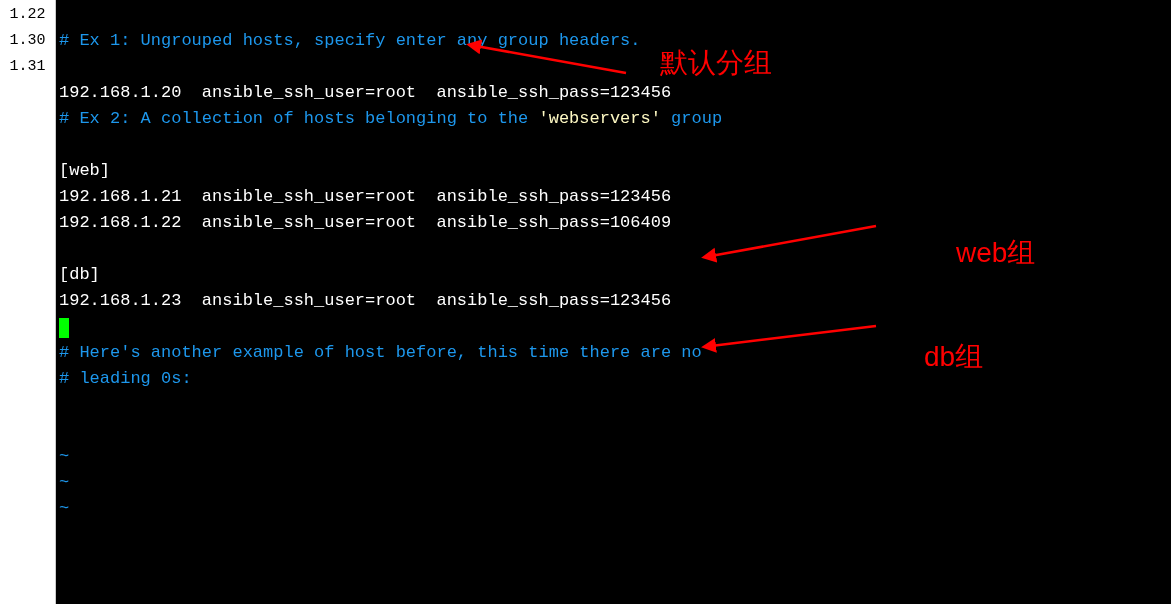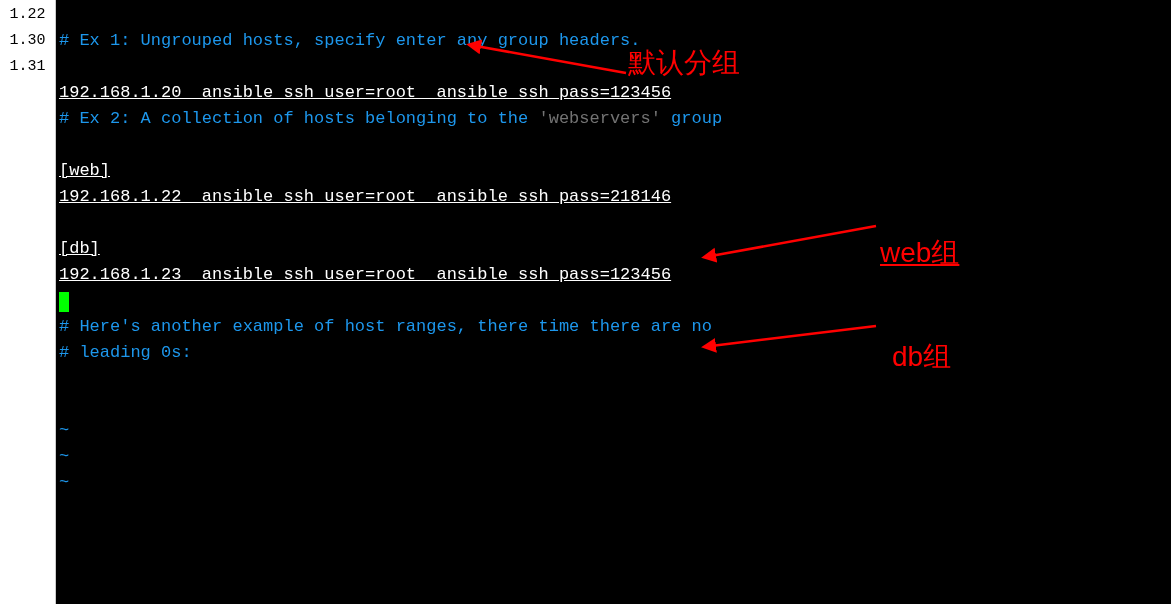--- a/index.html
+++ b/index.html
@@ -44,43 +44,43 @@
     }
     .line {
       white-space: pre;
       color: #ffffff;
     }
     .comment {
       color: #1d97ec;
     }
     .plain {
       color: #ffffff;
-      text-decoration: underline;
     }
     .string {
-      color: #737373;
+      color: #fef9c3;
     }
     .cursor {
       display: inline-block;
       width: 10px;
       height: 20px;
       background: #00ff00;
       vertical-align: bottom;
       margin-bottom: 2px;
     }
     .tilde {
       color: #1d97ec;
     }
     .annotation {
       position: absolute;
       color: #ff0000;
       font-family: 'Microsoft YaHei', 'SimHei', sans-serif;
       font-size: 28px;
       font-weight: normal;
       pointer-events: none;
+      margin-left: 32px;
     }
     .arrow {
       position: absolute;
       pointer-events: none;
     }
   </style>
 </head>
 <body>
 
 <div class="container">
@@ -91,26 +91,27 @@
     <div class="sidebar-item">1.31</div>
   </div>
   <div class="terminal">
     <div class="line">&nbsp;</div>
     <div class="line comment"># Ex 1: Ungrouped hosts, specify enter any group headers.</div>
     <div class="line">&nbsp;</div>
     <div class="line plain">192.168.1.20  ansible_ssh_user=root  ansible_ssh_pass=123456</div>
     <div class="line comment"><span class="comment"># Ex 2: A collection of hosts belonging to the </span><span class="string">'webservers'</span><span class="comment"> group</span></div>
     <div class="line">&nbsp;</div>
     <div class="line plain">[web]</div>
-    <div class="line plain">192.168.1.22  ansible_ssh_user=root  ansible_ssh_pass=218146</div>
+    <div class="line plain">192.168.1.21  ansible_ssh_user=root  ansible_ssh_pass=123456</div>
+    <div class="line plain">192.168.1.22  ansible_ssh_user=root  ansible_ssh_pass=106409</div>
     <div class="line">&nbsp;</div>
     <div class="line plain">[db]</div>
     <div class="line plain">192.168.1.23  ansible_ssh_user=root  ansible_ssh_pass=123456</div>
     <div class="line"><span class="cursor"></span></div>
-    <div class="line comment"># Here's another example of host ranges, there time there are no</div>
+    <div class="line comment"># Here's another example of host before, this time there are no</div>
     <div class="line comment"># leading 0s:</div>
     <div class="line">&nbsp;</div>
     <div class="line">&nbsp;</div>
     <div class="line tilde">~</div>
     <div class="line tilde">~</div>
     <div class="line tilde">~</div>
 
     <svg class="arrow" style="left:400px; top:38px; width:180px; height:50px;">
       <defs>
         <marker id="arrowhead1" markerWidth="10" markerHeight="10" refX="2" refY="3" orient="auto">
@@ -122,21 +123,21 @@
     <div class="annotation" style="left:572px; top:50px;">默认分组</div>
 
     <svg class="arrow" style="left:640px; top:218px; width:190px; height:45px;">
       <defs>
         <marker id="arrowhead2" markerWidth="10" markerHeight="10" refX="2" refY="3" orient="auto">
           <polygon points="0 0, 6 3, 0 6" fill="#ff0000"></polygon>
         </marker>
       </defs>
       <line x1="180" y1="8" x2="15" y2="38" stroke="#ff0000" stroke-width="2.5" marker-end="url(#arrowhead2)"></line>
     </svg>
-    <div class="annotation" style="left:824px; top:240px;text-decoration:underline;">web组</div>
+    <div class="annotation" style="left:868px; top:240px;">web组</div>
 
     <svg class="arrow" style="left:640px; top:318px; width:190px; height:40px;">
       <defs>
         <marker id="arrowhead3" markerWidth="10" markerHeight="10" refX="2" refY="3" orient="auto">
           <polygon points="0 0, 6 3, 0 6" fill="#ff0000"></polygon>
         </marker>
       </defs>
       <line x1="180" y1="8" x2="15" y2="28" stroke="#ff0000" stroke-width="2.5" marker-end="url(#arrowhead3)"></line>
     </svg>
     <div class="annotation" style="left:836px; top:344px;">db组</div>

